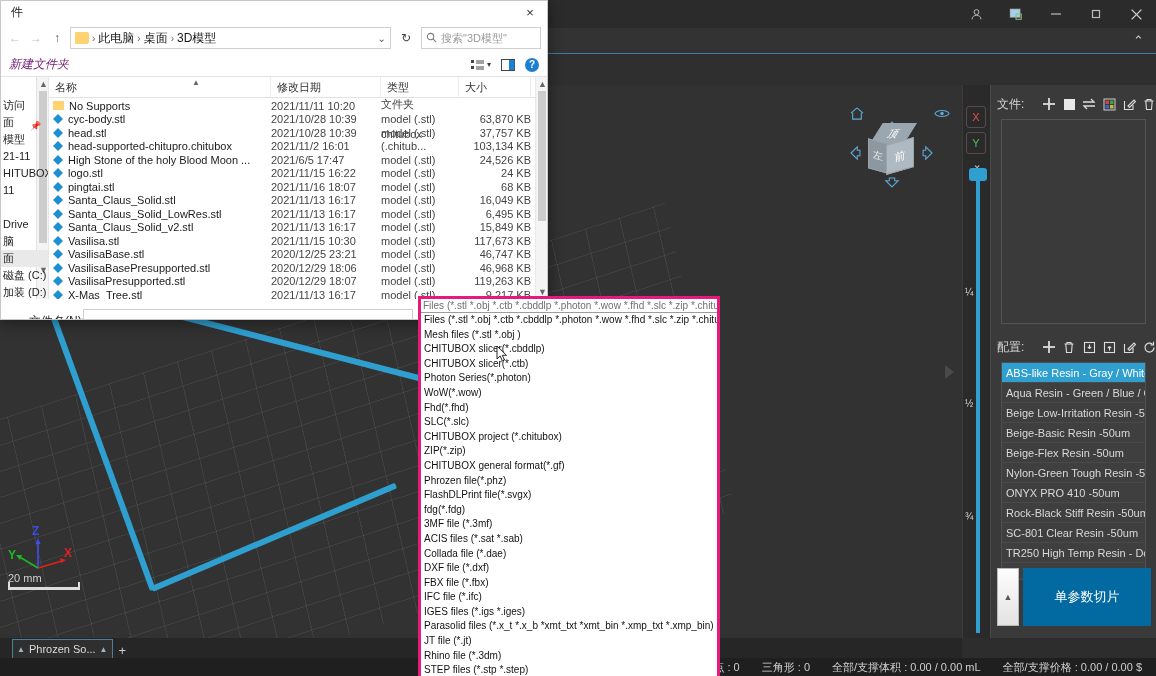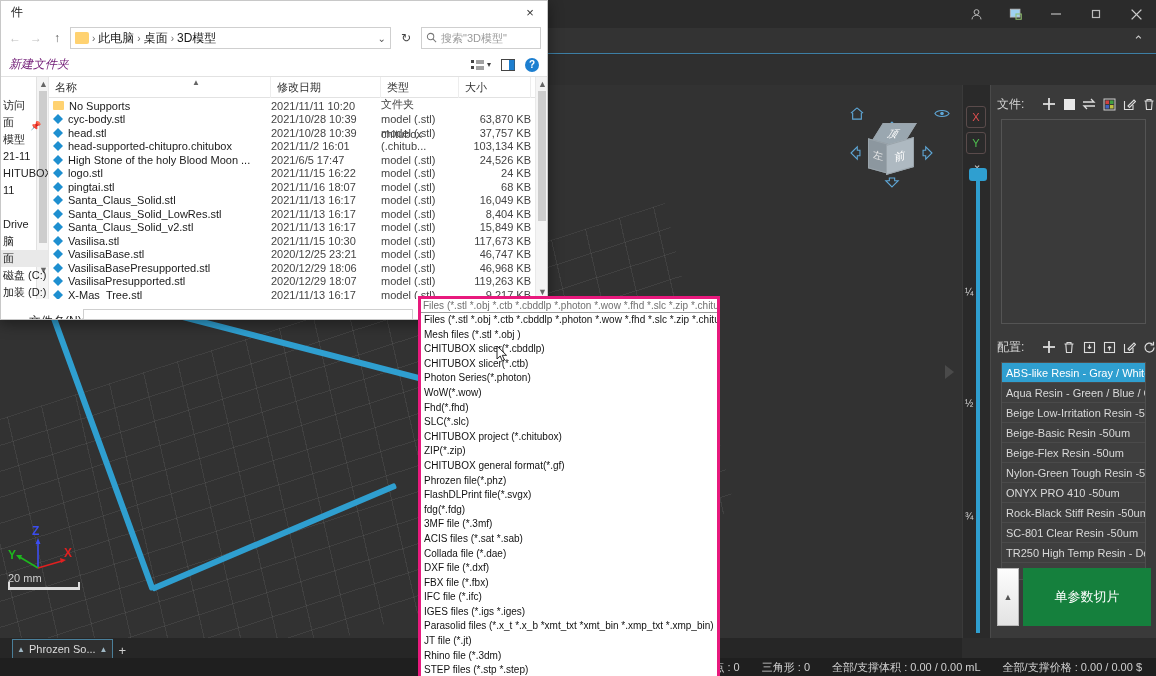--- a/index.html
+++ b/index.html
@@ -135,21 +135,21 @@
     border-bottom: 1px solid #4a4a4a;
   }
   .resin-item.sel { background:#2f9fd0; color:#fff; }
 
   .slice-row { position:absolute; left: 6px; bottom: 12px; width: 154px; height: 58px; display:flex; gap:4px; }
   .slice-up {
     width: 22px; background: linear-gradient(#fdfdfd,#e3e3e3); border:1px solid #b9b9b9;
     display:flex; align-items:center; justify-content:center; color:#555; font-size:9px;
   }
   .slice-btn {
-    flex:1; background:#15803d; color:#fff; border:none;
+    flex:1; background:#0369a1; color:#fff; border:none;
     font-size: 13px; display:flex; align-items:center; justify-content:center;
     font-family:Liberation Mono, monospace;
   }
 
   
   .tabstrip {
     position:absolute; left: 0; top: 638px; width: 962px; height: 20px;
     background:#262626; display:flex; align-items:flex-end;
   }
   .pl-tab {
@@ -695,21 +695,21 @@
             </div>
             <div class="frow">
               <div class="fname">
                 <span class="ico-stl"><svg width="10" height="10" viewBox="0 0 10 10">
                     <polygon points="5,0 10,5 5,10 0,5" fill="#1e8fd0"></polygon>
                   </svg></span>
                 <span>Santa_Claus_Solid_LowRes.stl</span>
               </div>
               <div class="fdate">2021/11/13 16:17</div>
               <div class="ftype">model (.stl)</div>
-              <div class="fsize">8,404 KB</div>
+              <div class="fsize">6,495 KB</div>
             </div>
             <div class="frow">
               <div class="fname">
                 <span class="ico-stl"><svg width="10" height="10" viewBox="0 0 10 10">
                     <polygon points="5,0 10,5 5,10 0,5" fill="#1e8fd0"></polygon>
                   </svg></span>
                 <span>Santa_Claus_Solid_v2.stl</span>
               </div>
               <div class="fdate">2021/11/13 16:17</div>
               <div class="ftype">model (.stl)</div>

